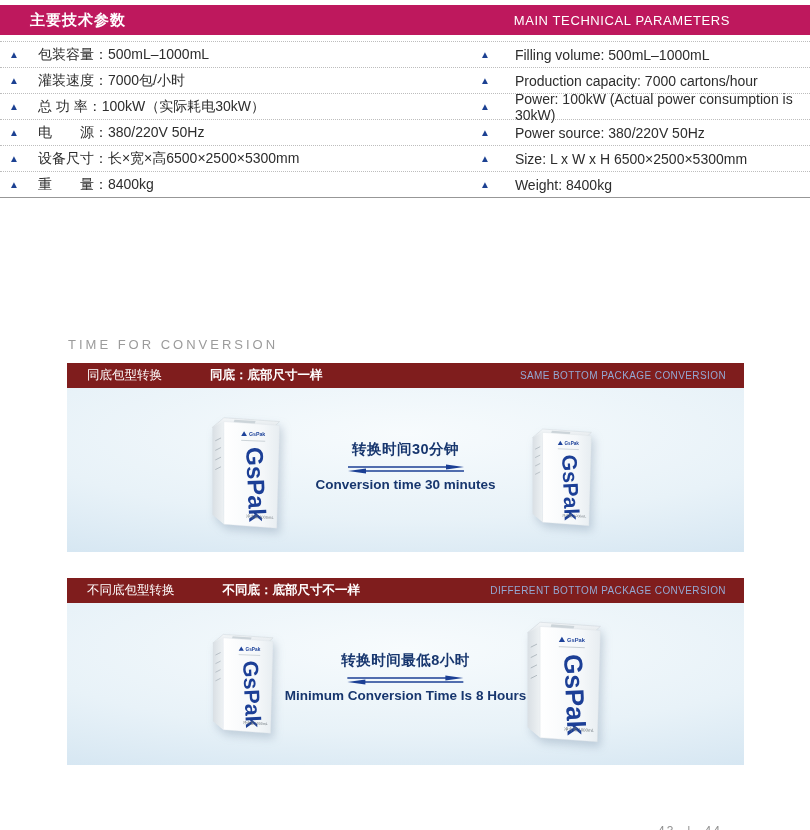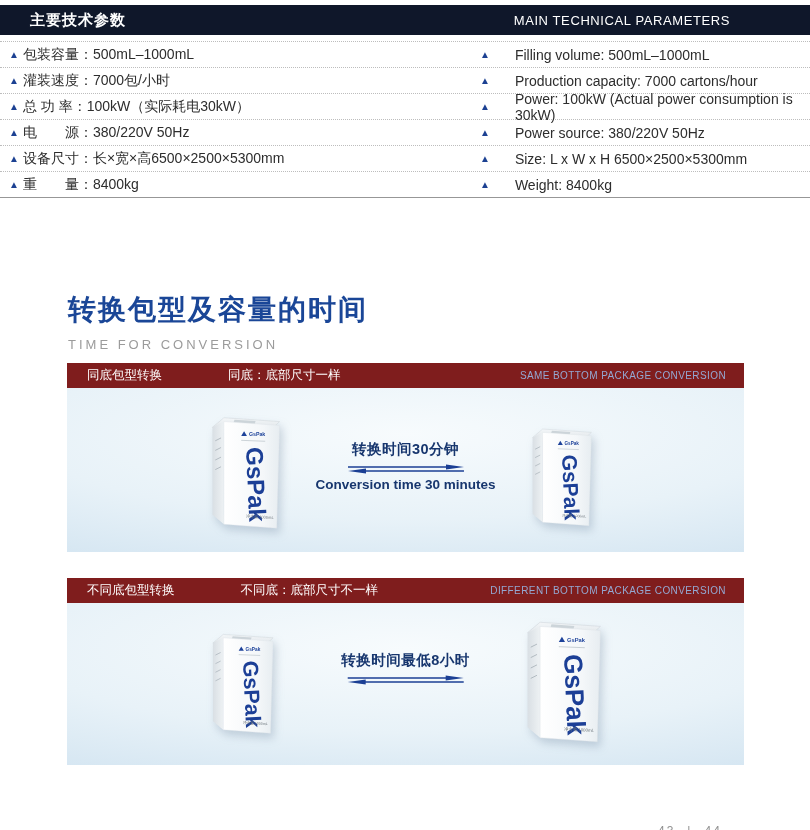--- a/index.html
+++ b/index.html
@@ -2,47 +2,47 @@
 <html><head>
 <meta charset="utf-8">
 <style>
   * { margin:0; padding:0; box-sizing:border-box; }
   html,body { width:810px; height:830px; background:#fff; overflow:hidden; }
   body { font-family:"Liberation Sans","DejaVu Sans",sans-serif; position:relative; }
   .page { position:absolute; inset:0; width:810px; height:830px; background:#fff; }
 
   
   .hdr-bar { position:absolute; top:5px; left:0; width:810px; height:30px;
-             background:#0f172a; display:flex; align-items:center; }
+             background:#be185d; display:flex; align-items:center; }
   .hdr-zh { margin-left:30px; color:#fff; font-size:15px; font-weight:bold; letter-spacing:1px; }
   .hdr-en { position:absolute; right:80px; color:#fff; font-size:13px; letter-spacing:.6px; }
 
   
   .spec-table { position:absolute; top:41px; left:0; width:810px; border-top:1px dotted #bdbdbd; }
   .spec-row { display:flex; height:26px; border-bottom:1px dotted #bdbdbd; }
   .spec-row:last-child { border-bottom:1px solid #979797; }
   .cell { width:405px; display:flex; align-items:center; font-size:14px; color:#2d2d2d; }
   .cell .tri { color:#1c4192; font-size:10px; line-height:1; }
   .cell-zh .tri { margin-left:9px; }
-  .cell-zh .txt { margin-left:4px; }
+  .cell-zh .txt { margin-left:19px; }
   .cell-en .tri { margin-left:75px; }
   .cell-en .txt { margin-left:25px; }
 
   
   .sec-title { position:absolute; top:291px; left:68px; font-size:28px; font-weight:bold;
                color:#1a4697; letter-spacing:2px; }
   .sec-sub   { position:absolute; top:337px; left:68px; font-size:13px; color:#9b9b9b;
                letter-spacing:3px; }
 
   
   .panel { position:absolute; left:67px; width:677px; }
   .panel-1 { top:363px; } .panel-2 { top:578px; }
   .panel-hdr { height:25px; background:#7f1d1d; display:flex; align-items:center; position:relative; }
   .p-tag  { margin-left:20px; color:#fff; font-size:12.5px; }
-  .p-desc { margin-left:66px; color:#fff; font-size:12.5px; }
+  .p-desc { margin-left:48px; color:#fff; font-size:12.5px;font-weight:bold; }
   .p-title{ position:absolute; right:18px; color:#94a8d2; font-size:10px; letter-spacing:.4px; }
   .panel-body { position:relative; overflow:hidden;
      background:radial-gradient(140% 130% at 50% 28%, #f7fbfd 0%, #e8f2f8 40%, #d2e4f1 72%, #b9d6ea 100%); }
   .panel-1 .panel-body { height:164px; }
   .panel-2 .panel-body { height:162px; }
 
   
   .conv { position:absolute; left:50%; transform:translateX(-50%); text-align:center; color:#17366e; }
   .panel-1 .conv { top:52px; } .panel-2 .conv { top:48px; }
   .conv-zh { font-size:14.5px; font-weight:bold; letter-spacing:.5px; white-space:nowrap; }
@@ -126,21 +126,20 @@
           <span class="tri">▲</span>
           <span class="txt">重　　量：8400kg</span>
         </div>
       <div class="cell cell-en">
           <span class="tri">▲</span>
           <span class="txt">Weight: 8400kg</span>
         </div>
     </div>
   </div>
 
-  <div class="sec-title">转换包型及容量的时间</div>
   <div class="sec-sub">TIME FOR CONVERSION</div>
 
   <div class="panel panel-1">
     <div class="panel-hdr">
       <span class="p-tag">同底包型转换</span>
       <span class="p-desc">同底：底部尺寸一样</span>
       <span class="p-title">SAME BOTTOM PACKAGE CONVERSION</span>
     </div>
     <div class="panel-body">
 
@@ -236,20 +235,21 @@
       </svg>
 
       <div class="conv">
         <div class="conv-zh">转换时间最低8小时</div>
         <svg class="conv-arrow" width="120" height="10" viewBox="0 0 120 10">
           <line x1="2" y1="3" x2="102" y2="3" stroke="#1b3f94" stroke-width="1.6"></line>
           <polygon points="100,0.4 118,3 100,5.6" fill="#1b3f94"></polygon>
           <line x1="18" y1="7" x2="118" y2="7" stroke="#1b3f94" stroke-width="1.6"></line>
           <polygon points="20,4.4 2,7 20,9.6" fill="#1b3f94"></polygon>
         </svg>
+        <div class="conv-en">Minimum Conversion Time Is 8 Hours</div>
       </div>
 
       <svg class="carton c-p2-right" viewBox="0 0 100 125">
         <polygon points="15,16 27,6 85,10 75,19" fill="url(#gTop)" stroke="#ccd3d8" stroke-width="0.5"></polygon>
         <polygon points="38,8 60,9.5 59,12.5 37,11" fill="#ccd4d9"></polygon>
         <polygon points="15,16 27,10 27,117 15,107" fill="url(#gSide)"></polygon>
         <polygon points="27,10 85,14 82,121 27,117" fill="url(#gFront)" stroke="#dde3e7" stroke-width="0.4"></polygon>
         <g stroke="#9aa5ad" stroke-width="0.9" opacity=".75">
           <line x1="18" y1="30" x2="24" y2="27"></line>
             <line x1="18" y1="40" x2="24" y2="37"></line>

